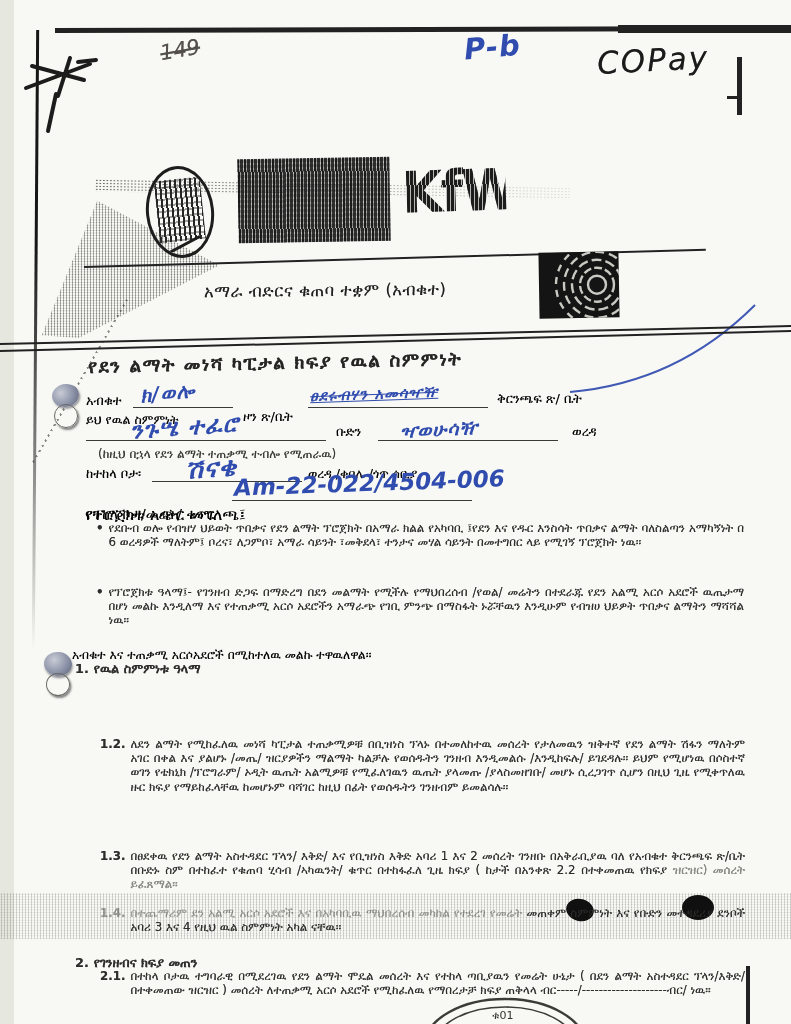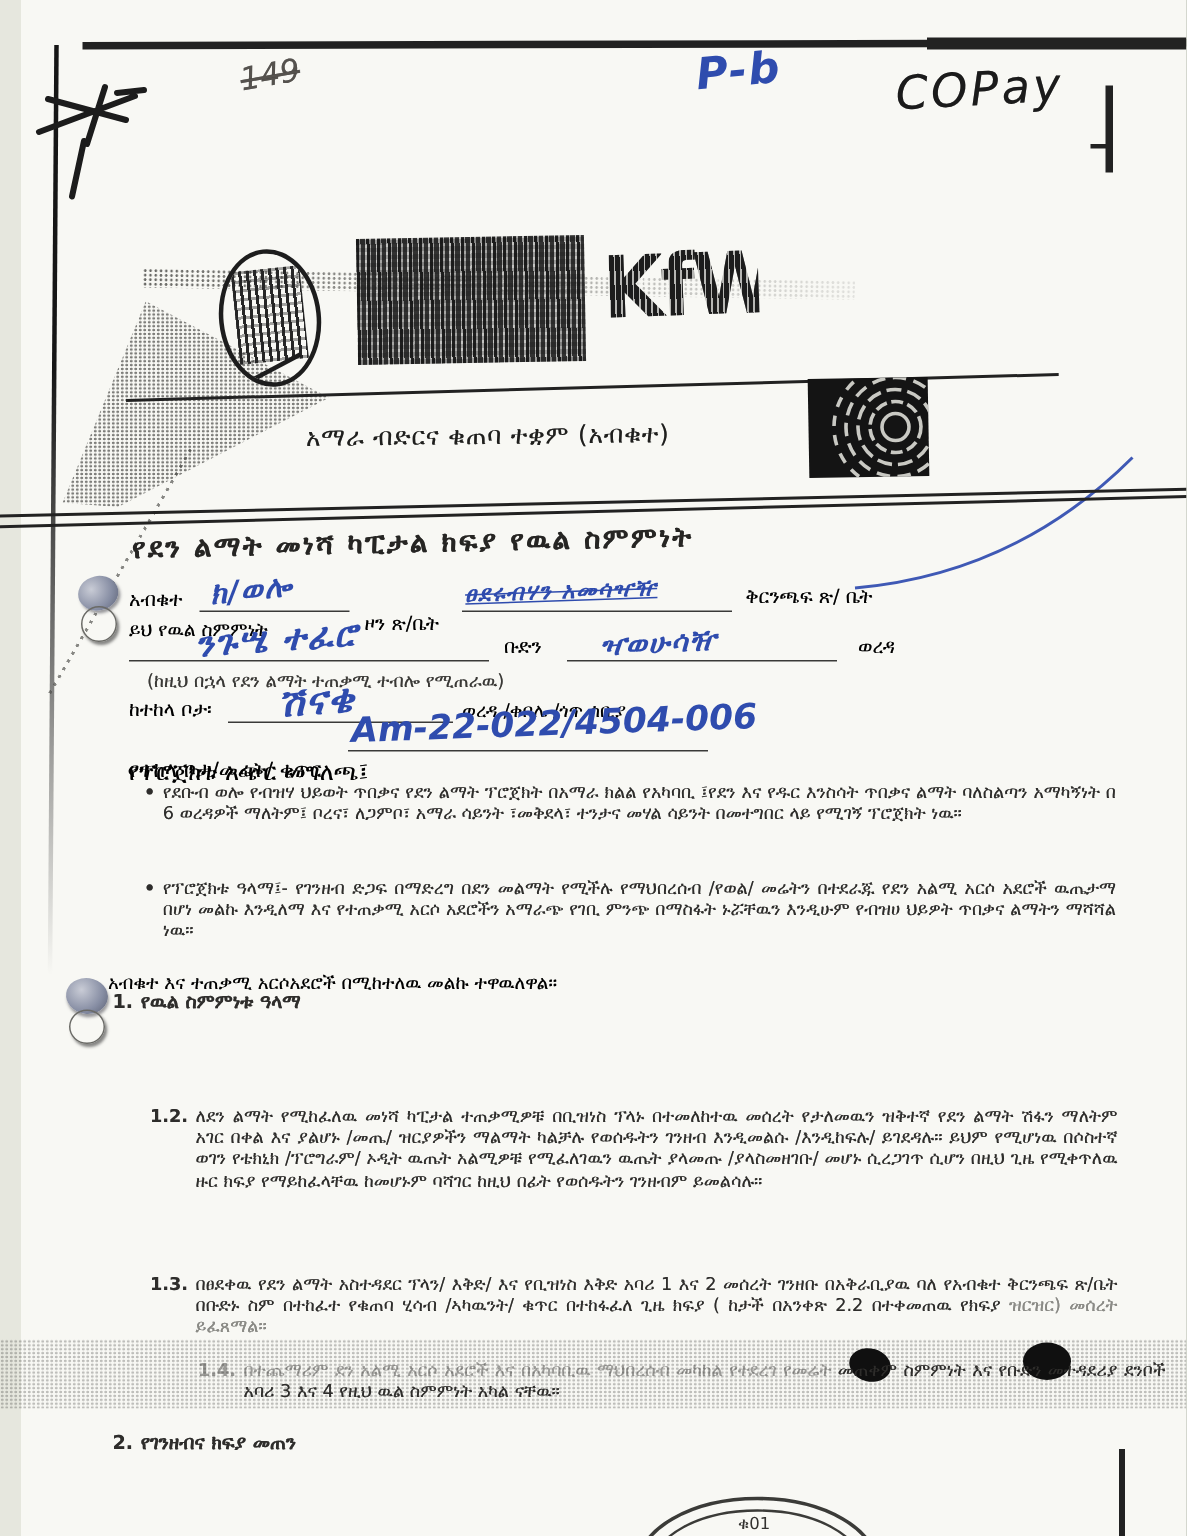--- a/index.html
+++ b/index.html
@@ -131,28 +131,32 @@
   </div>
   <div class="item bodytxt" style="left:100px;top:849px;width:645px;height:57px;">
     <span class="no">1.3.</span>
     <span class="txt par" style="height:57px;"><span>በፀደቀዉ የደን ልማት አስተዳደር ፕላን/ እቅድ/ እና የቢዝነስ እቅድ አባሪ 1 እና 2 መሰረት ገንዘቡ በአቅራቢያዉ ባለ የአብቁተ ቅርንጫፍ ጽ/ቤት በቡድኑ ስም በተከፈተ የቁጠባ ሂሳብ /ኣካዉንት/ ቁጥር በተከፋፈለ ጊዜ ክፍያ ( ከታች በአንቀጽ 2.2 በተቀመጠዉ የክፍያ</span> <span class="halffade" style="position:static;">ዝርዝር) መሰረት ይፈጸማል።</span></span>
   </div>
 
   <div class="stipple fadeband" style="left:0;top:893px;width:791px;height:46px;background-size:3px 2.6px;"></div>
   <div class="blob" style="left:566px;top:899px;width:28px;height:22px;transform:rotate(15deg);"></div>
   <div class="blob" style="left:682px;top:895px;width:32px;height:25px;"></div>
 
-  <div class="item bodytxt" style="left:100px;top:906px;width:645px;height:44px;margin-left:32px;">
+  <div class="item bodytxt" style="left:100px;top:906px;width:645px;height:44px;">
     <span class="no faded">1.4.</span>
     <span class="txt par" style="height:44px;"><span class="faded" style="position:static;">በተጨማሪም ደን አልሚ አርሶ አደሮች እና በአካባቢዉ ማህበረሰብ መካከል የተደረገ የመሬት</span> <span>መጠቀም ስምምነት እና የቡድን መተዳደሪያ ደንቦች አባሪ 3 እና 4 የዚህ ዉል ስምምነት አካል ናቸዉ።</span></span>
   </div>
 
   <div class="item" style="left:75px;top:955px;font-size:12.8px;font-weight:bold;">
     <span class="no">2.</span>
     <span>የገንዘብና ክፍያ መጠን</span>
+  </div>
+  <div class="item bodytxt" style="left:100px;top:969px;width:645px;height:55px;">
+    <span class="no">2.1.</span>
+    <span class="txt par" style="height:55px;">በተከላ ቦታዉ ተግባራዊ በሚደረገዉ የደን ልማት ሞዴል መሰረት እና የተከላ ጣቢያዉን የመሬት ሁኔታ ( በደን ልማት አስተዳደር ፕላን/እቅድ/ በተቀመጠው ዝርዝር ) መሰረት ለተጠቃሚ አርሶ አደሮች የሚከፈለዉ የማበረታቻ ክፍያ ጠቅላላ ብር-----/--------------------ብር/ ነዉ።</span>
   </div>
 
   <svg style="position:absolute;left:420px;top:993px;" width="170" height="31" viewBox="0 0 170 31">
     <ellipse cx="85" cy="52" rx="80" ry="46" stroke="#3b3b38" stroke-width="2.4" fill="none"></ellipse>
     <ellipse cx="85" cy="52" rx="70" ry="38" stroke="#3b3b38" stroke-width="1.6" fill="none"></ellipse>
     <text x="72" y="26" font-size="11" fill="#333230" font-family="DejaVu Sans, sans-serif" id="stamp-text-svg">ቁ01</text>
   </svg>
 
   <div class="rule" style="left:746px;top:966px;width:4px;height:58px;"></div>
 

